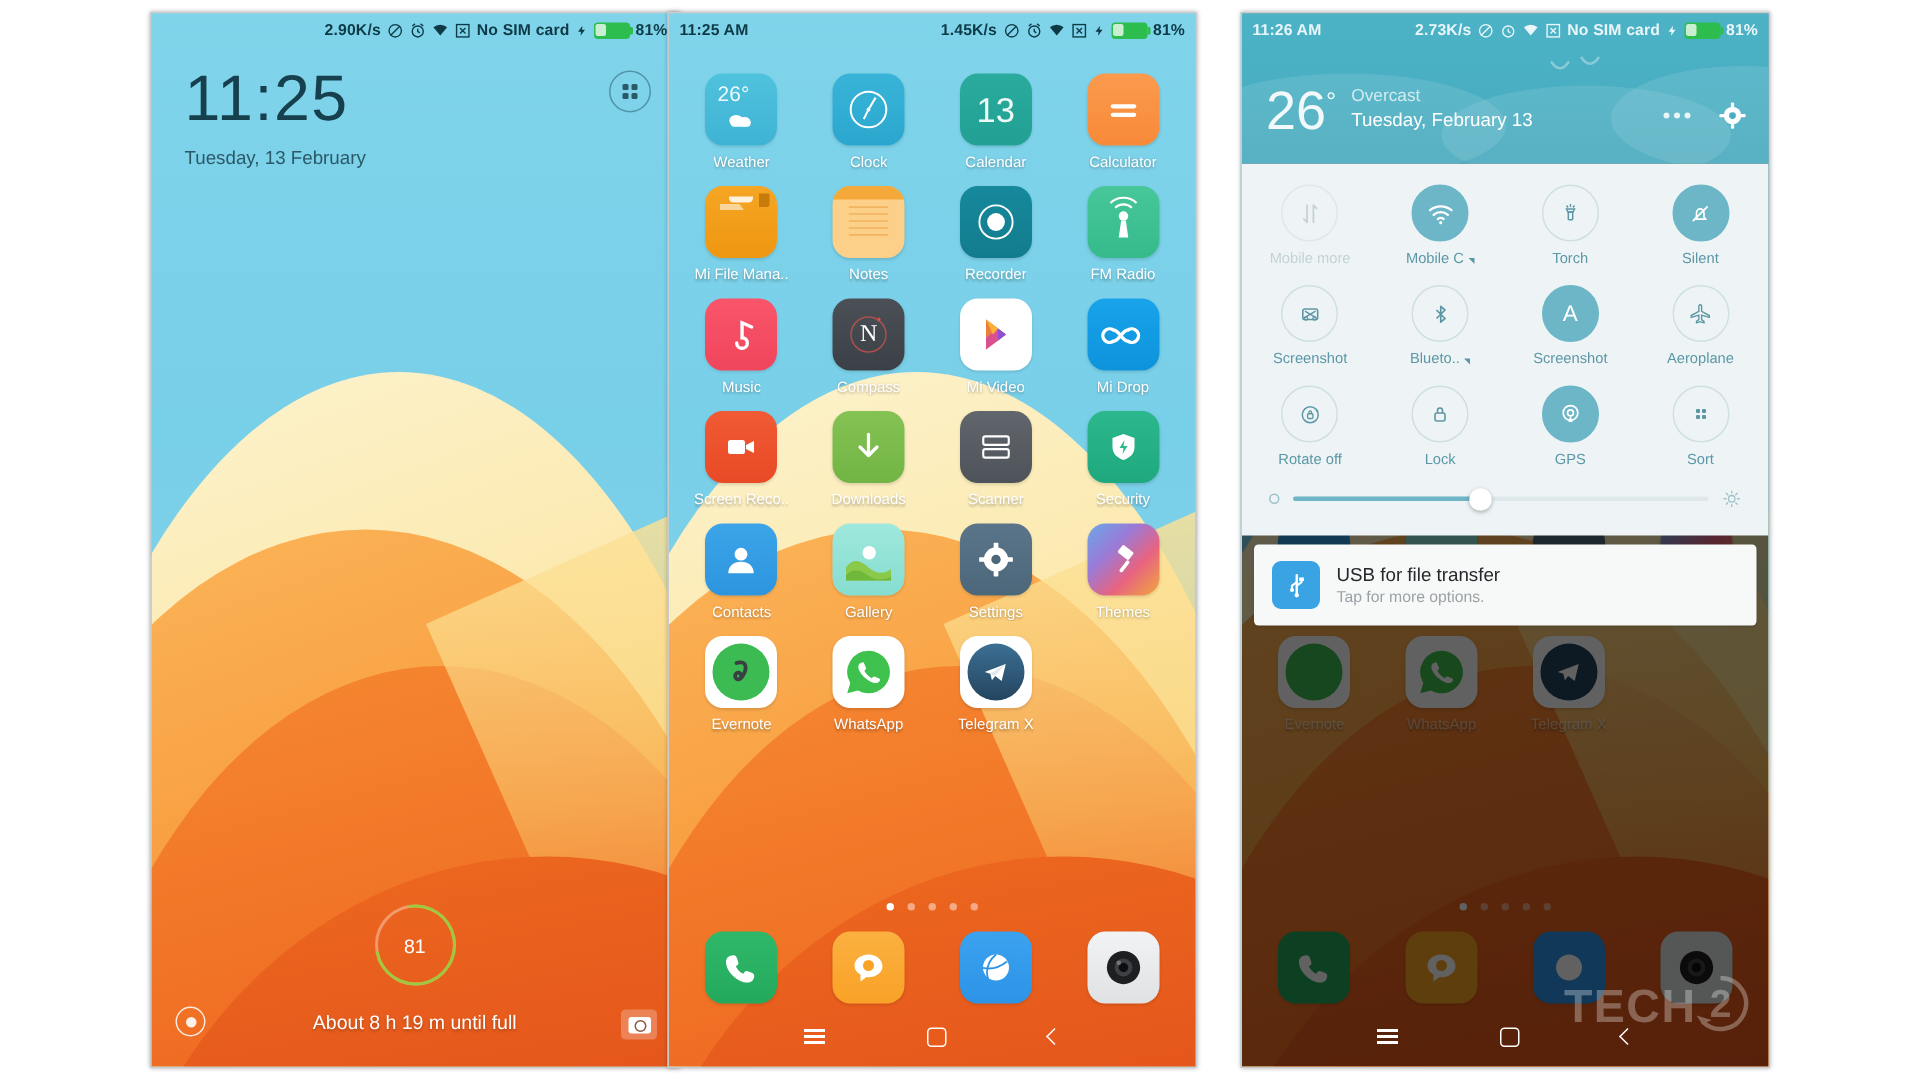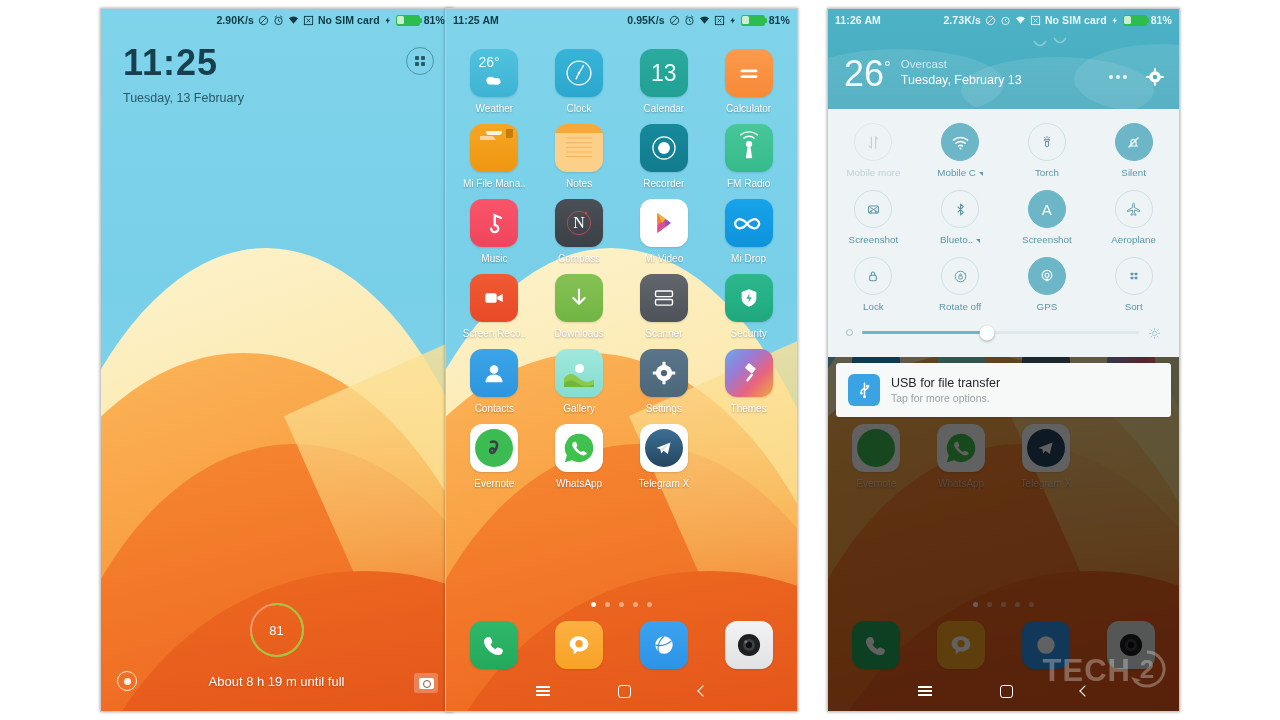--- a/index.html
+++ b/index.html
@@ -57,21 +57,21 @@
 
   .batt { position:relative; width:24px; height:11px; border-radius:2.5px;
           background:#2dbd4e; display:inline-block; }
   .batt::after{ content:""; position:absolute; right:-2.5px; top:3px; width:2px;height:5px;
           background:#2dbd4e; border-radius:0 1px 1px 0;}
   .batt .cap { position:absolute; left:1.5px; top:1.5px; bottom:1.5px; width:7px;
           background:rgba(255,255,255,0.75); border-radius:1.5px; }
 
   
   .lock-clock { position:absolute; left:22px; top:36px; z-index:20; }
-  .lock-time { font-size:36px; font-weight:700; color:#16404d; line-height:1;
+  .lock-time { font-size:43px; font-weight:400; color:#16404d; line-height:1;
                letter-spacing:1px; font-family:"Liberation Sans", sans-serif; }
   .lock-date { margin-top:10px; font-size:12.5px; color:#2a5967; }
   .lock-widget { position:absolute; right:18px; top:38px; width:28px; height:28px;
                  border-radius:50%; border:1.3px solid rgba(25,70,85,0.45);
                  display:flex; align-items:center; justify-content:center; z-index:20; }
   .dots4 { display:grid; grid-template-columns:repeat(2,4px); grid-template-rows:repeat(2,4px);
            gap:2.5px; }
   .dots4 i { background:#2a5967; border-radius:1px; display:block; width:4px; height:4px; }
 
   .batt-ring { position:absolute; left:50%; transform:translateX(-50%); bottom:54px;
@@ -269,21 +269,21 @@
         <div class="dune d1"></div>
       <div class="dune d2"></div>
         <div class="dune d3"></div>
       <div class="streak"></div>
         <div class="dune d5"></div>
     </div>
 
     <div class="statusbar">
       <span class="sb-left sb-text">11:25 AM</span>
       <div class="sb-right">
-        <span class="sb-text">0.95K/s</span>
+        <span class="sb-text">1.45K/s</span>
         <svg class="sb-ico" viewBox="0 0 24 24">
             <circle cx="12" cy="12" r="9" fill="none" stroke="#0e3a46" stroke-width="2"></circle>
             <line x1="5" y1="19" x2="19" y2="5" stroke="#0e3a46" stroke-width="2"></line>
           </svg>
         <svg class="sb-ico" viewBox="0 0 24 24">
             <circle cx="12" cy="13" r="8" fill="none" stroke="#0e3a46" stroke-width="2"></circle>
             <path d="M12 9v4l3 2" stroke="#0e3a46" stroke-width="2" fill="none"></path>
             <path d="M4 5l4-3M20 5l-4-3" stroke="#0e3a46" stroke-width="2"></path>
           </svg>
         <svg class="sb-ico" viewBox="0 0 24 24">
@@ -968,37 +968,37 @@
                   <path d="M12 3c.9 0 1.3.9 1.3 2v4.2l7.2 4v1.8l-7.2-2.2v4.3l2.2 1.6v1.4L12 19l-3.5 1.1v-1.4l2.2-1.6v-4.3L3.5 15v-1.8l7.2-4V5c0-1.1.4-2 1.3-2z" fill="none" stroke="currentColor" stroke-width="1.3"></path>
                 </svg>
             </span>
             <span class="qs-label">Aeroplane</span>
           </div>
         </div>
 
         <div class="qs-row">
           <div class="qs-cell">
             <span class="qs-btn">
-              <svg viewBox="0 0 24 24" style="width:16px;height:16px">
-                  <rect x="7" y="11" width="10" height="8" rx="2" fill="none" stroke="currentColor" stroke-width="1.6"></rect>
-                  <path d="M9.5 11V8.5a2.5 2.5 0 0 1 5 0V11" fill="none" stroke="currentColor" stroke-width="1.6"></path>
-                </svg>
-            </span>
-            <span class="qs-label">Lock</span>
-          </div>
-          <div class="qs-cell">
-            <span class="qs-btn">
               <svg viewBox="0 0 24 24" style="width:17px;height:17px">
                   <circle cx="12" cy="12" r="7.5" fill="none" stroke="currentColor" stroke-width="1.4"></circle>
                   <rect x="9.5" y="11" width="5" height="4.5" rx="1" fill="none" stroke="currentColor" stroke-width="1.3"></rect>
                   <path d="M10.8 11V9.6a1.2 1.2 0 0 1 2.4 0V11" fill="none" stroke="currentColor" stroke-width="1.3"></path>
                   <path d="M18 7l2 1.5-2.4 1" fill="currentColor"></path>
                 </svg>
             </span>
             <span class="qs-label">Rotate off</span>
+          </div>
+          <div class="qs-cell">
+            <span class="qs-btn">
+              <svg viewBox="0 0 24 24" style="width:16px;height:16px">
+                  <rect x="7" y="11" width="10" height="8" rx="2" fill="none" stroke="currentColor" stroke-width="1.6"></rect>
+                  <path d="M9.5 11V8.5a2.5 2.5 0 0 1 5 0V11" fill="none" stroke="currentColor" stroke-width="1.6"></path>
+                </svg>
+            </span>
+            <span class="qs-label">Lock</span>
           </div>
           <div class="qs-cell">
             <span class="qs-btn on">
               <svg viewBox="0 0 24 24" style="width:18px;height:18px">
                   <circle cx="12" cy="11" r="6.5" fill="none" stroke="currentColor" stroke-width="1.5"></circle>
                   <circle cx="12" cy="11" r="2.6" fill="none" stroke="currentColor" stroke-width="1.5"></circle>
                   <path d="M12 13.5L10 19h4z" fill="currentColor"></path>
                 </svg>
             </span>
             <span class="qs-label">GPS</span>

